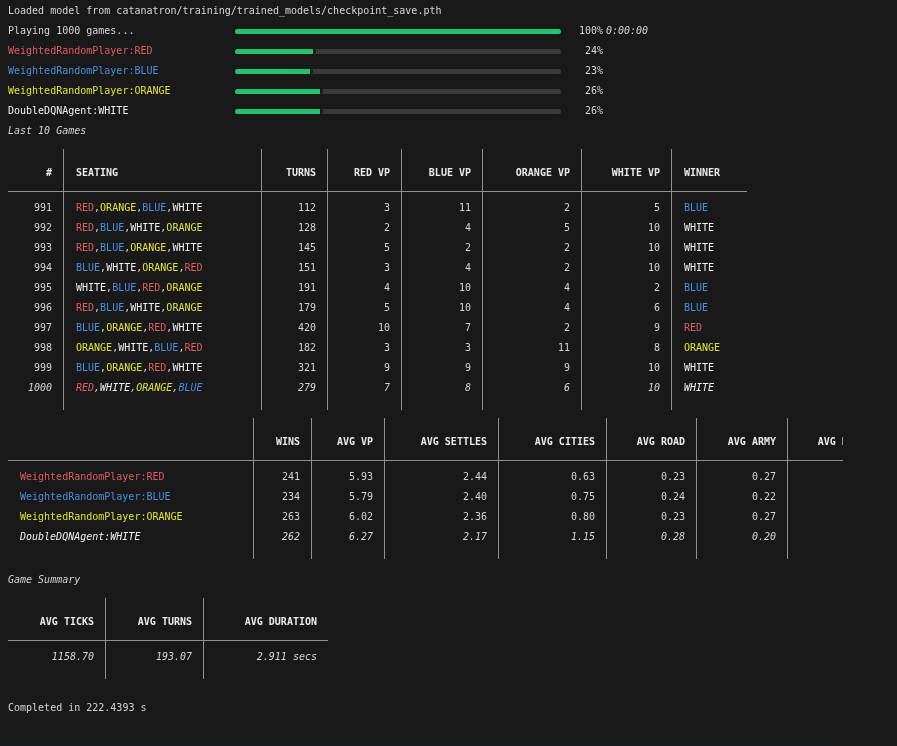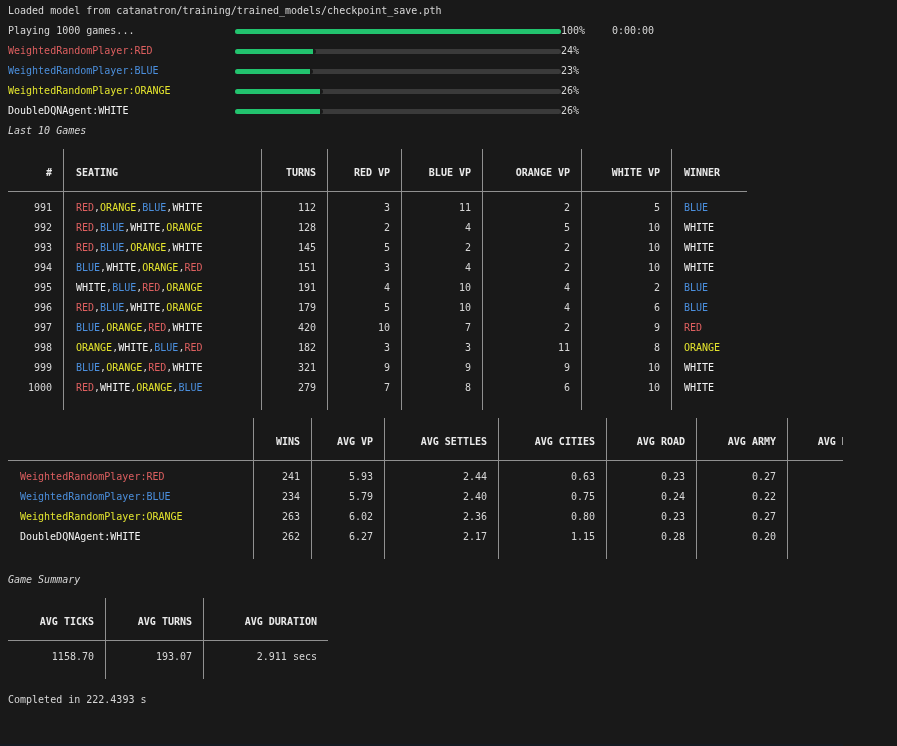--- a/index.html
+++ b/index.html
@@ -8,51 +8,51 @@
     width: 843px; height: 746px;
     box-sizing: border-box;
     background: var(--background, #191919);
     color: var(--foreground, #d6d6d6);
     font-family: "DejaVu Sans Mono", "Liberation Mono", monospace;
     font-size: 10px; line-height: 20px;
     padding: 1px 12px 0 8px;
     overflow: hidden;
   }
   .line { height: 20px; white-space: pre; }
-  .footer-line { margin-top: 11px; }
+  .footer-line { margin-top: 19px; }
 
   
   .prow { display: flex; align-items: center; height: 20px; }
   .p-label { width: 227px; flex: none; white-space: pre; }
   .p-bar { position: relative; width: 326px; height: 5px; flex: none;
            background: var(--track, #3a3a3a); border-radius: 3px; margin-top: 1px; }
   .p-fill { position: absolute; left: 0; top: 0; height: 5px;
             background: var(--green, #22c36e); border-radius: 3px; }
   .p-fill.gap { border-right: 3px solid var(--background, #191919); background-clip: padding-box; }
-  .p-pct { width: 42px; flex: none; text-align: left; white-space: pre; }
-  .p-time { margin-left: 9px; white-space: pre; }
+  .p-pct { width: 42px; flex: none; text-align: right; white-space: pre; }
+  .p-time { margin-left: 3px; white-space: pre; font-style: italic; }
 
   
   .ttl { font-style: italic; text-align: left; height: 20px; white-space: pre; }
   .ttl-l10 { width: 739px; }
   .ttl-ps  { width: 881px; margin-top: 11px; }
   .ttl-gs  { width: 320px; margin-top: 11px; }
 
   
   table { border-collapse: separate; border-spacing: 0; table-layout: fixed; margin-top: 8px; }
   #last10-table { width: 739px; }
   #ps-table     { width: 881px; }
   #gs-table     { width: 320px; }
   th, td { box-sizing: border-box; white-space: pre; overflow: hidden; padding: 0; height: 20px; }
   th { font-weight: bold; color: var(--header-text, #eaeaea); vertical-align: bottom;
        padding-top: 14px; padding-bottom: 8px;
        border-bottom: 1px solid var(--border, #909090); }
   th:not(:last-child), td:not(:last-child) { border-right: 1px solid var(--border, #909090); }
   tbody tr:first-child td { padding-top: 6px; height: 26px; }
-  tbody tr:last-child  td { padding-bottom: 12px; height: 32px; }
+  tbody tr:last-child  td { padding-bottom: 12px; height: 32px; font-style: italic; }
   #gs-table tbody tr:first-child td { padding-top: 6px; padding-bottom: 12px; height: 38px; }
   .al { text-align: left;  padding-left: 12px; }
   .ar { text-align: right; padding-right: 11px; }
 
   
   .c-red    { color: var(--red, #dd5f5f); }
   .c-blue   { color: var(--blue, #4b8fdd); }
   .c-orange { color: var(--orange, #e3e32e); }
   .c-white  { color: var(--white, #f2f2f2); }
 

